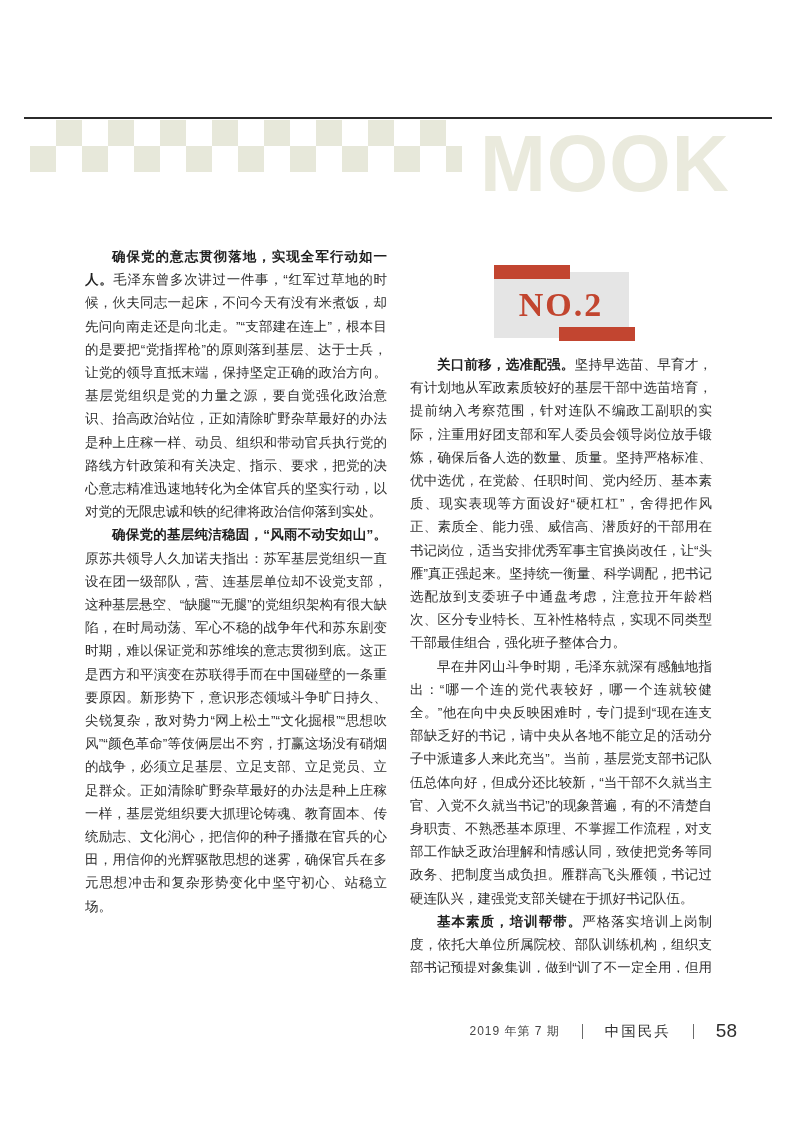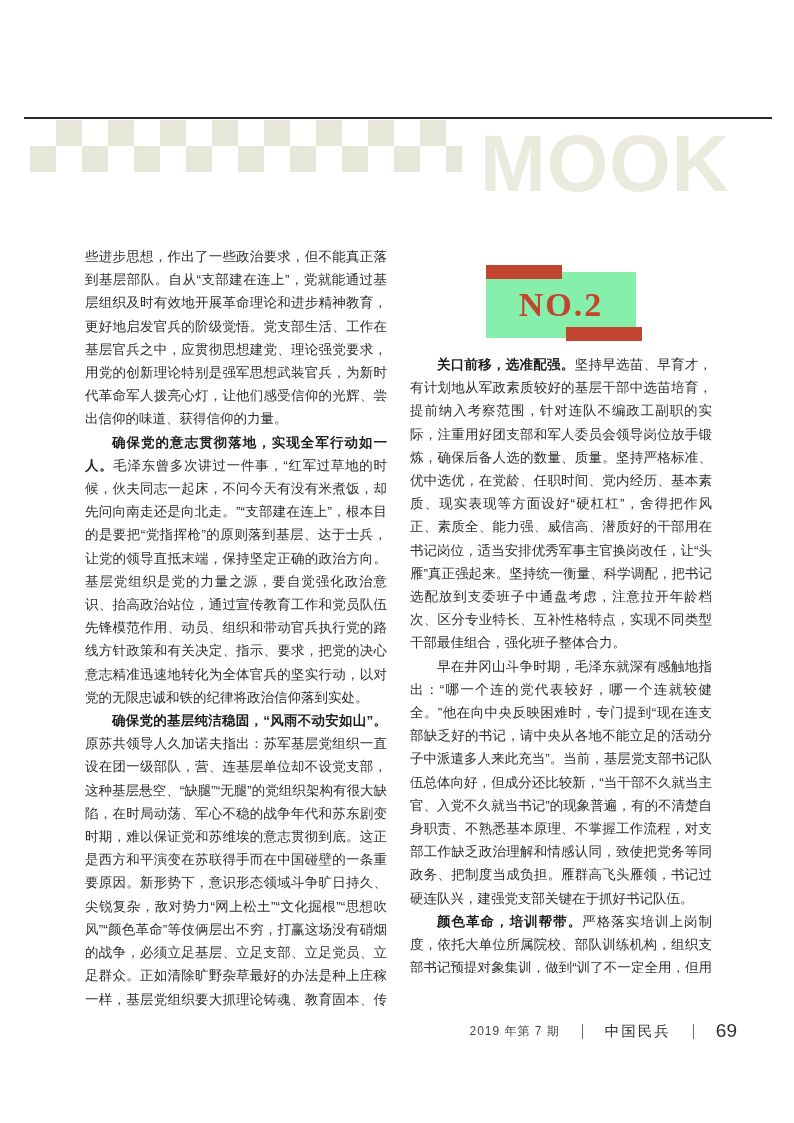--- a/index.html
+++ b/index.html
@@ -28,22 +28,22 @@
   .col-right { left:410px; top:252px; }
   .body-text p {
     font-size:13.5px; line-height:23.2px; text-align:justify;
     color:#2e2e2e;
   }
   .body-text p.ind { text-indent:2em; }
   .body-text b { font-weight:bold; color:#1f1f1f; }
   .col-right .body-text { margin-top:15px; max-height:620px; overflow:hidden; }
   
   .badge {
-    position:relative; width:150px; height:66px; margin:8px auto 0 auto;
-    background:#86efac;
+    position:relative; width:135px; height:66px; margin:8px auto 0 auto;
+    background:#e5e5e5;
   }
   .badge .bar-top    { position:absolute; left:0;   top:-7px;    width:76px; height:14px; background:#c24530; }
   .badge .bar-bottom { position:absolute; right:-6px; bottom:-3px; width:76px; height:14px; background:#c24530; }
   .badge .no {
     position:absolute; left:0; right:0; top:0; bottom:0;
     display:flex; align-items:center; justify-content:center;
     font-family:"Liberation Serif", serif; font-weight:bold;
     font-size:34px; letter-spacing:2px; color:#c2452f;
   }
   .section-title {
@@ -63,40 +63,39 @@
 </head>
 <body>
 
 <div class="page">
 
   <div class="top-rule"></div>
   <div class="checker"></div>
   <div class="brand">MOOK</div>
 
   <div class="col col-left body-text">
-    <p><b></b><span>些进步思想，作出了一些政治要求，但不能真正落到基层部队。自从“支部建在连上”，党就能通过基层组织及时有效地开展革命理论和进步精神教育，更好地启发官兵的阶级觉悟。党支部生活、工作在基层官兵之中，应贯彻思想建党、理论强党要求，用党的创新理论特别是强军思想武装官兵，为新时代革命军人拨亮心灯，让他们感受信仰的光辉、尝出信仰的味道、获得信仰的力量。</span></p>
-    <p class="ind"><b>确保党的意志贯彻落地，实现全军行动如一人。</b><span>毛泽东曾多次讲过一件事，“红军过草地的时候，伙夫同志一起床，不问今天有没有米煮饭，却先问向南走还是向北走。”“支部建在连上”，根本目的是要把“党指挥枪”的原则落到基层、达于士兵，让党的领导直抵末端，保持坚定正确的政治方向。基层党组织是党的力量之源，要自觉强化政治意识、抬高政治站位，通过宣传教育工作和党员队伍先锋模范作用、动员、组织和带动官兵执行党的路线方针政策和有关决定、指示、要求，把党的决心意志精准迅速地转化为全体官兵的坚实行动，以对党的无限忠诚和铁的纪律将政治信仰落到实处。</span></p>
+    <p class="ind"><b>确保党的意志贯彻落地，实现全军行动如一人。</b><span>毛泽东曾多次讲过一件事，“红军过草地的时候，伙夫同志一起床，不问今天有没有米煮饭，却先问向南走还是向北走。”“支部建在连上”，根本目的是要把“党指挥枪”的原则落到基层、达于士兵，让党的领导直抵末端，保持坚定正确的政治方向。基层党组织是党的力量之源，要自觉强化政治意识、抬高政治站位，正如清除旷野杂草最好的办法是种上庄稼一样、动员、组织和带动官兵执行党的路线方针政策和有关决定、指示、要求，把党的决心意志精准迅速地转化为全体官兵的坚实行动，以对党的无限忠诚和铁的纪律将政治信仰落到实处。</span></p>
     <p class="ind"><b>确保党的基层纯洁稳固，“风雨不动安如山”。</b><span>原苏共领导人久加诺夫指出：苏军基层党组织一直设在团一级部队，营、连基层单位却不设党支部，这种基层悬空、“缺腿”“无腿”的党组织架构有很大缺陷，在时局动荡、军心不稳的战争年代和苏东剧变时期，难以保证党和苏维埃的意志贯彻到底。这正是西方和平演变在苏联得手而在中国碰壁的一条重要原因。新形势下，意识形态领域斗争旷日持久、尖锐复杂，敌对势力“网上松土”“文化掘根”“思想吹风”“颜色革命”等伎俩层出不穷，打赢这场没有硝烟的战争，必须立足基层、立足支部、立足党员、立足群众。正如清除旷野杂草最好的办法是种上庄稼一样，基层党组织要大抓理论铸魂、教育固本、传统励志、文化润心，把信仰的种子播撒在官兵的心田，用信仰的光辉驱散思想的迷雾，确保官兵在多元思想冲击和复杂形势变化中坚守初心、站稳立场。</span></p>
   </div>
 
   <div class="col col-right">
     <div class="badge">
       <div class="bar-top"></div>
       <div class="bar-bottom"></div>
       <div class="no">NO.2</div>
     </div>
 
     <div class="body-text">
       <p class="ind"><b>关口前移，选准配强。</b><span>坚持早选苗、早育才，有计划地从军政素质较好的基层干部中选苗培育，提前纳入考察范围，针对连队不编政工副职的实际，注重用好团支部和军人委员会领导岗位放手锻炼，确保后备人选的数量、质量。坚持严格标准、优中选优，在党龄、任职时间、党内经历、基本素质、现实表现等方面设好“硬杠杠”，舍得把作风正、素质全、能力强、威信高、潜质好的干部用在书记岗位，适当安排优秀军事主官换岗改任，让“头雁”真正强起来。坚持统一衡量、科学调配，把书记选配放到支委班子中通盘考虑，注意拉开年龄档次、区分专业特长、互补性格特点，实现不同类型干部最佳组合，强化班子整体合力。</span></p>
       <p class="ind"><b></b><span>早在井冈山斗争时期，毛泽东就深有感触地指出：“哪一个连的党代表较好，哪一个连就较健全。”他在向中央反映困难时，专门提到“现在连支部缺乏好的书记，请中央从各地不能立足的活动分子中派遣多人来此充当”。当前，基层党支部书记队伍总体向好，但成分还比较新，“当干部不久就当主官、入党不久就当书记”的现象普遍，有的不清楚自身职责、不熟悉基本原理、不掌握工作流程，对支部工作缺乏政治理解和情感认同，致使把党务等同政务、把制度当成负担。雁群高飞头雁领，书记过硬连队兴，建强党支部关键在于抓好书记队伍。</span></p>
-      <p class="ind"><b>颜色革命，培训帮带。</b><span>严格落实培训上岗制度，依托大单位所属院校、部队训练机构，组织支部书记预提对象集训，做到“训了不一定全用，但用的必须是训的”，从一开始就打牢岗位任职基础。常态抓好在岗培训，本着缺什么、补什么的原则，采取以会代训、“夜校”辅导、开门见学、网上交流等方式，</span></p>
+      <p class="ind"><b>基本素质，培训帮带。</b><span>严格落实培训上岗制度，依托大单位所属院校、部队训练机构，组织支部书记预提对象集训，做到“训了不一定全用，但用的必须是训的”，从一开始就打牢岗位任职基础。常态抓好在岗培训，本着缺什么、补什么的原则，采取以会代训、“夜校”辅导、开门见学、网上交流等方式，</span></p>
     </div>
   </div>
 
   <div class="footer">
     <span class="issue">2019 年第 7 期</span>
     <span class="sep"></span>
     <span class="mag">中国民兵</span>
     <span class="sep"></span>
-    <span class="pageno">69</span>
+    <span class="pageno">58</span>
   </div>
 
 </div>
 
 </body></html>

